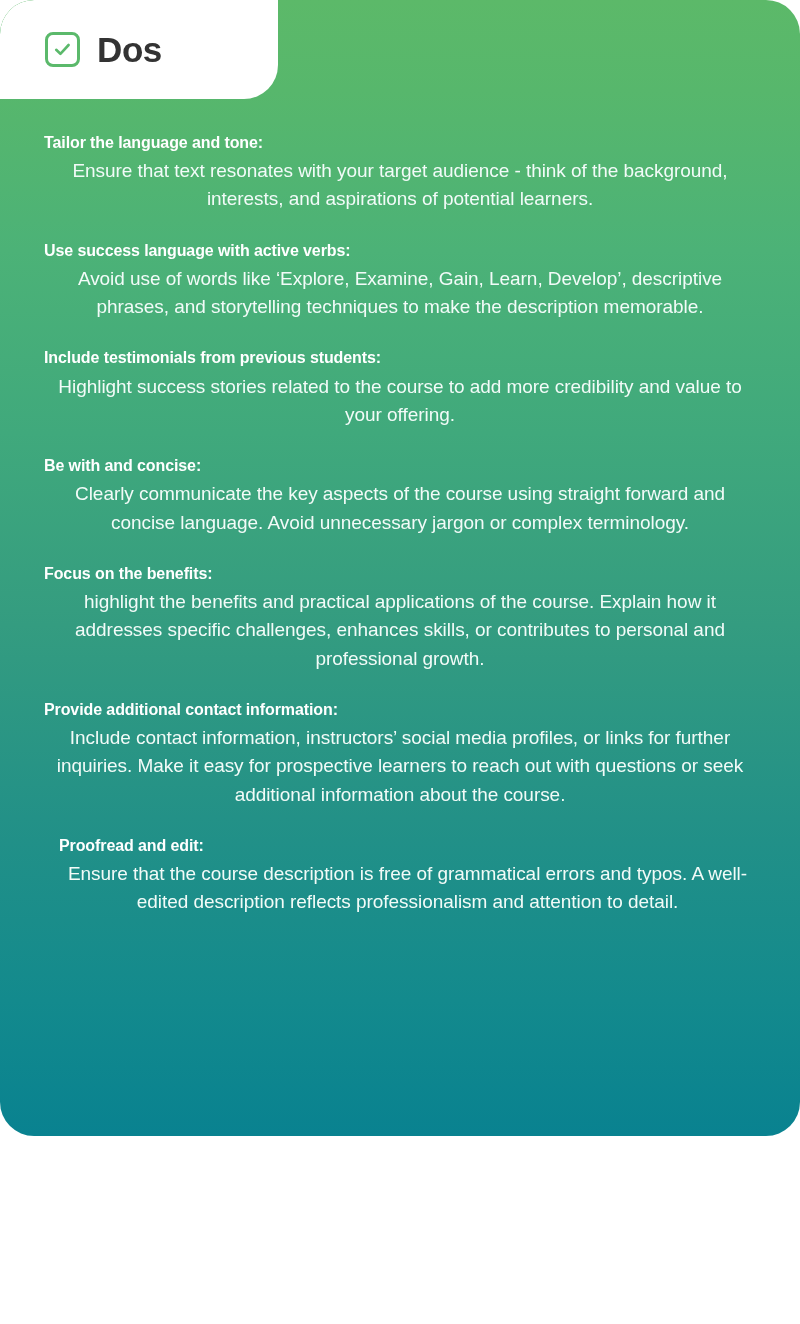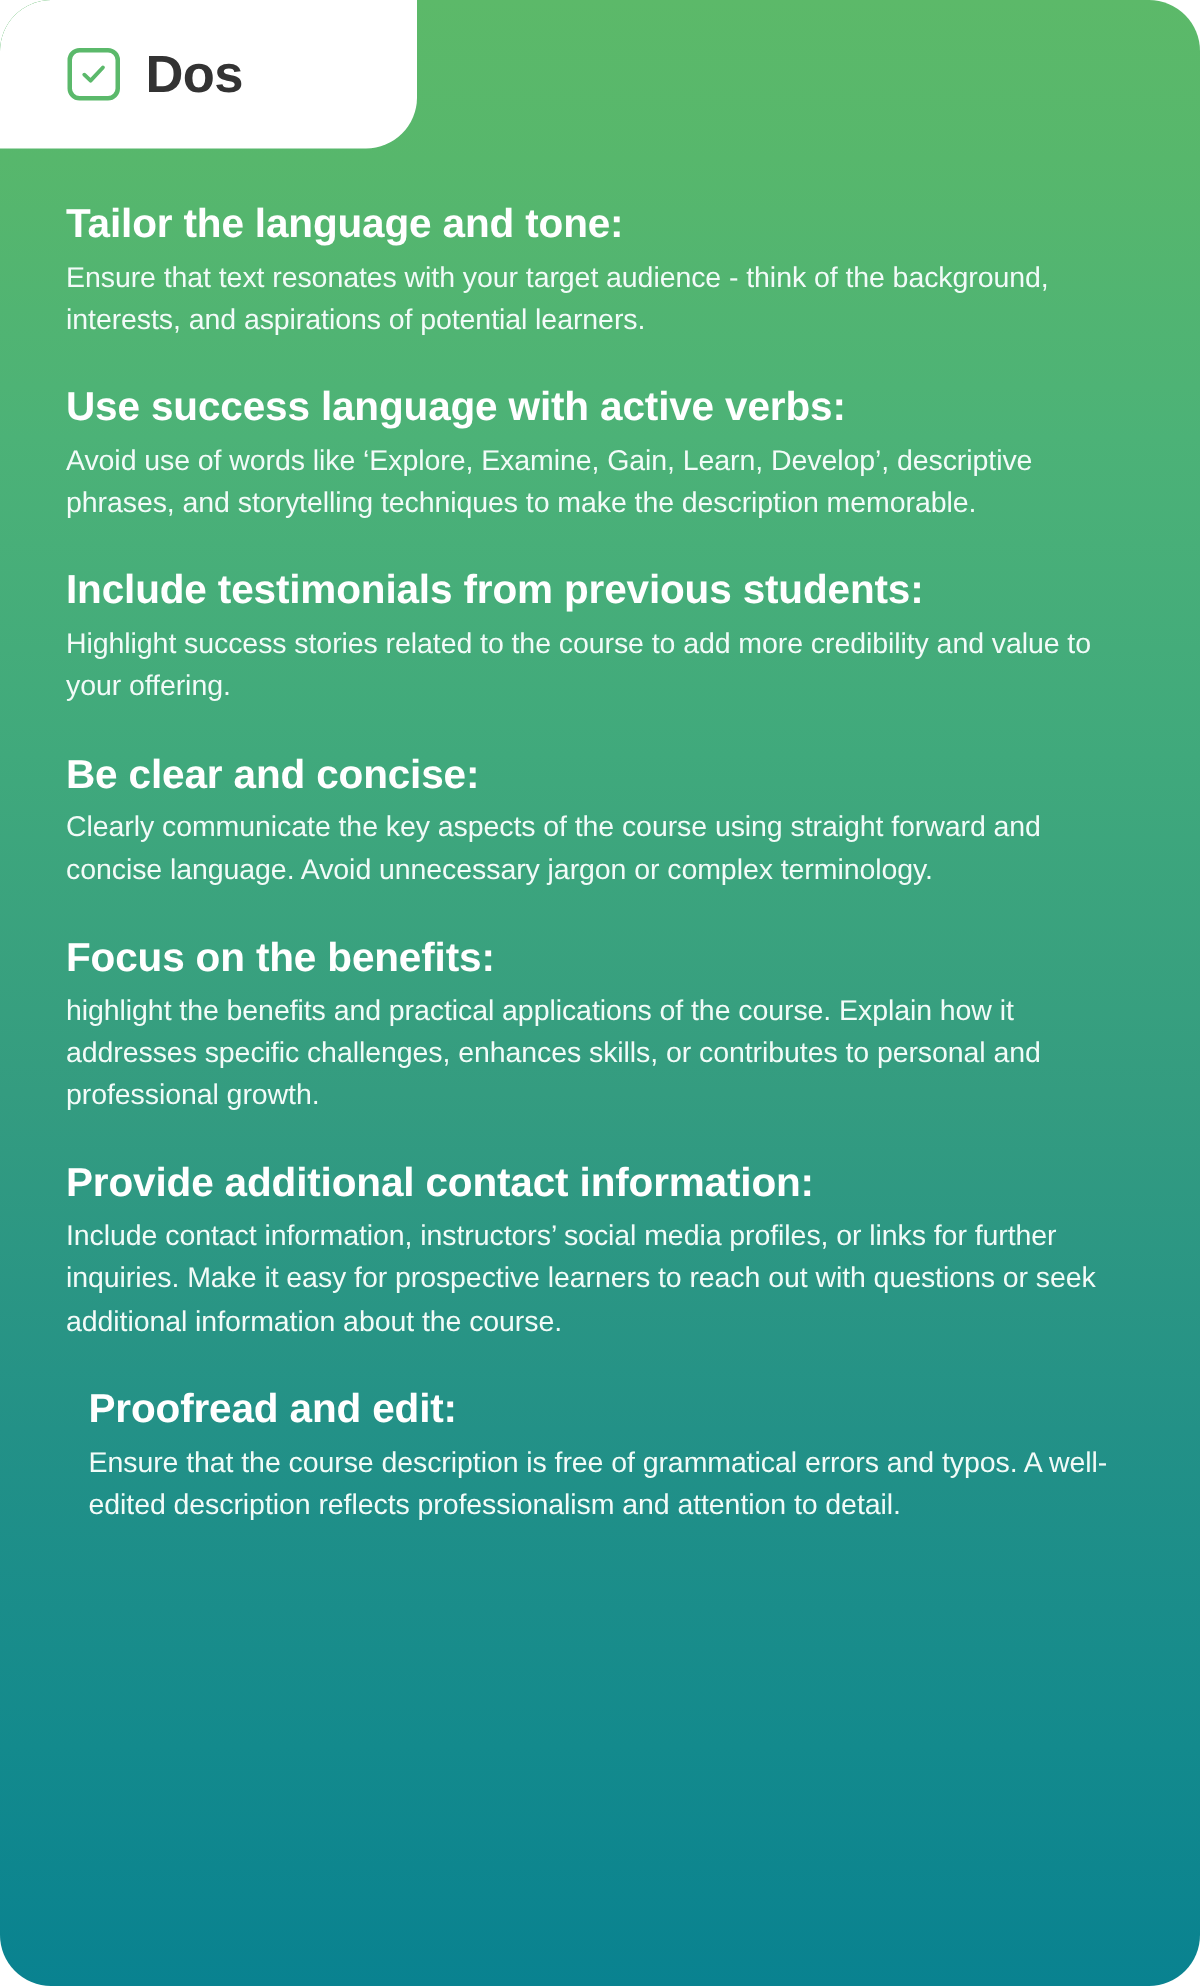--- a/index.html
+++ b/index.html
@@ -10,21 +10,21 @@
   body {
     width: 800px;
     height: 1324px;
     font-family: "Liberation Sans", sans-serif;
     overflow: hidden;
   }
 
   .card {
     position: relative;
     width: 800px;
-    height: 1324px;
+    height: 1136px;
     box-sizing: border-box;
     background: linear-gradient(180deg,
         #5cb969 0%,
         #57b76c 8%,
         #4cb277 22%,
         #40a97c 38%,
         #349c80 55%,
         #239187 72%,
         #138a8d 88%,
         #098290 100%);
@@ -74,34 +74,35 @@
     left: 44px;
     top: 132px;
     width: 712px;
     z-index: 2;
   }
 
   .section { margin-bottom: 26px; }
   .section:last-child { margin-bottom: 0; margin-left: 15px; }
 
   .section-heading {
-    font-size: 27px;
+    font-size: 16px;
     font-weight: bold;
     color: #ffffff;
     line-height: 1.32;
     letter-spacing: -0.1px;
     margin: 0 0 4px 0;
   }
   .section-body {
     font-size: 19px;
     font-weight: normal;
     color: #f2fbf8;
     line-height: 1.49;
     letter-spacing: -0.05px;
     margin: 0;
+    text-align: center;
   }
 </style>
 </head>
 <body>
 
 <div class="card">
 
   <div class="header-tab">
     <span class="checkbox-icon">
       <svg width="19" height="19" viewBox="0 0 19 19" aria-hidden="true">
@@ -122,21 +123,21 @@
       <p class="section-heading">Use success language with active verbs:</p>
       <p class="section-body">Avoid use of words like ‘Explore, Examine, Gain, Learn, Develop’, descriptive phrases, and storytelling techniques to make the description memorable.</p>
     </div>
 
     <div class="section">
       <p class="section-heading">Include testimonials from previous students:</p>
       <p class="section-body">Highlight success stories related to the course to add more credibility and value to your offering.</p>
     </div>
 
     <div class="section">
-      <p class="section-heading">Be clear and concise:</p>
+      <p class="section-heading">Be with and concise:</p>
       <p class="section-body">Clearly communicate the key aspects of the course using straight forward and concise language. Avoid unnecessary jargon or complex terminology.</p>
     </div>
 
     <div class="section">
       <p class="section-heading">Focus on the benefits:</p>
       <p class="section-body">highlight the benefits and practical applications of the course. Explain how it addresses specific challenges, enhances skills, or contributes to personal and professional growth.</p>
     </div>
 
     <div class="section">
       <p class="section-heading">Provide additional contact information:</p>

